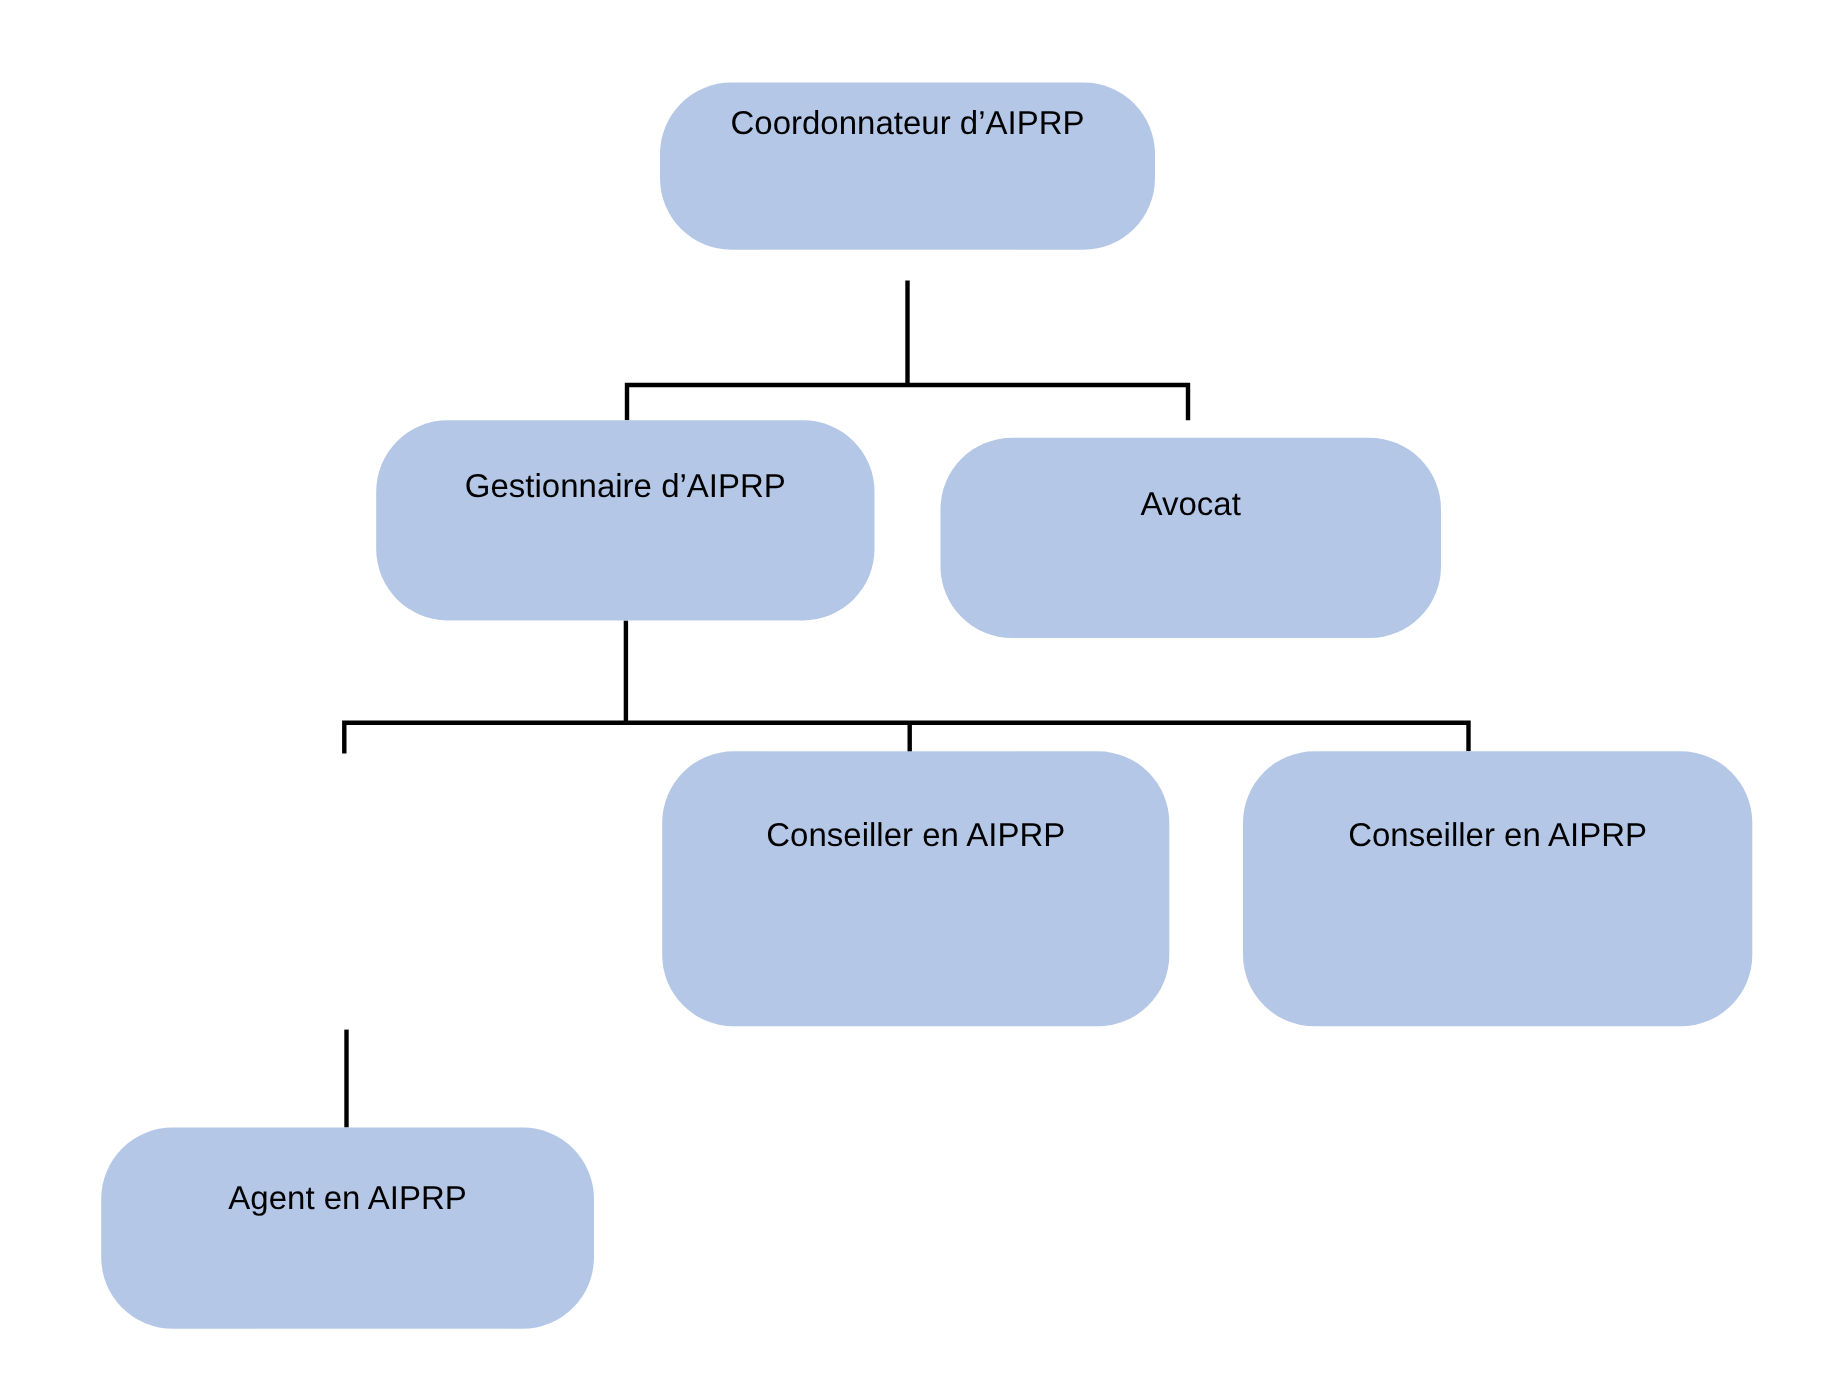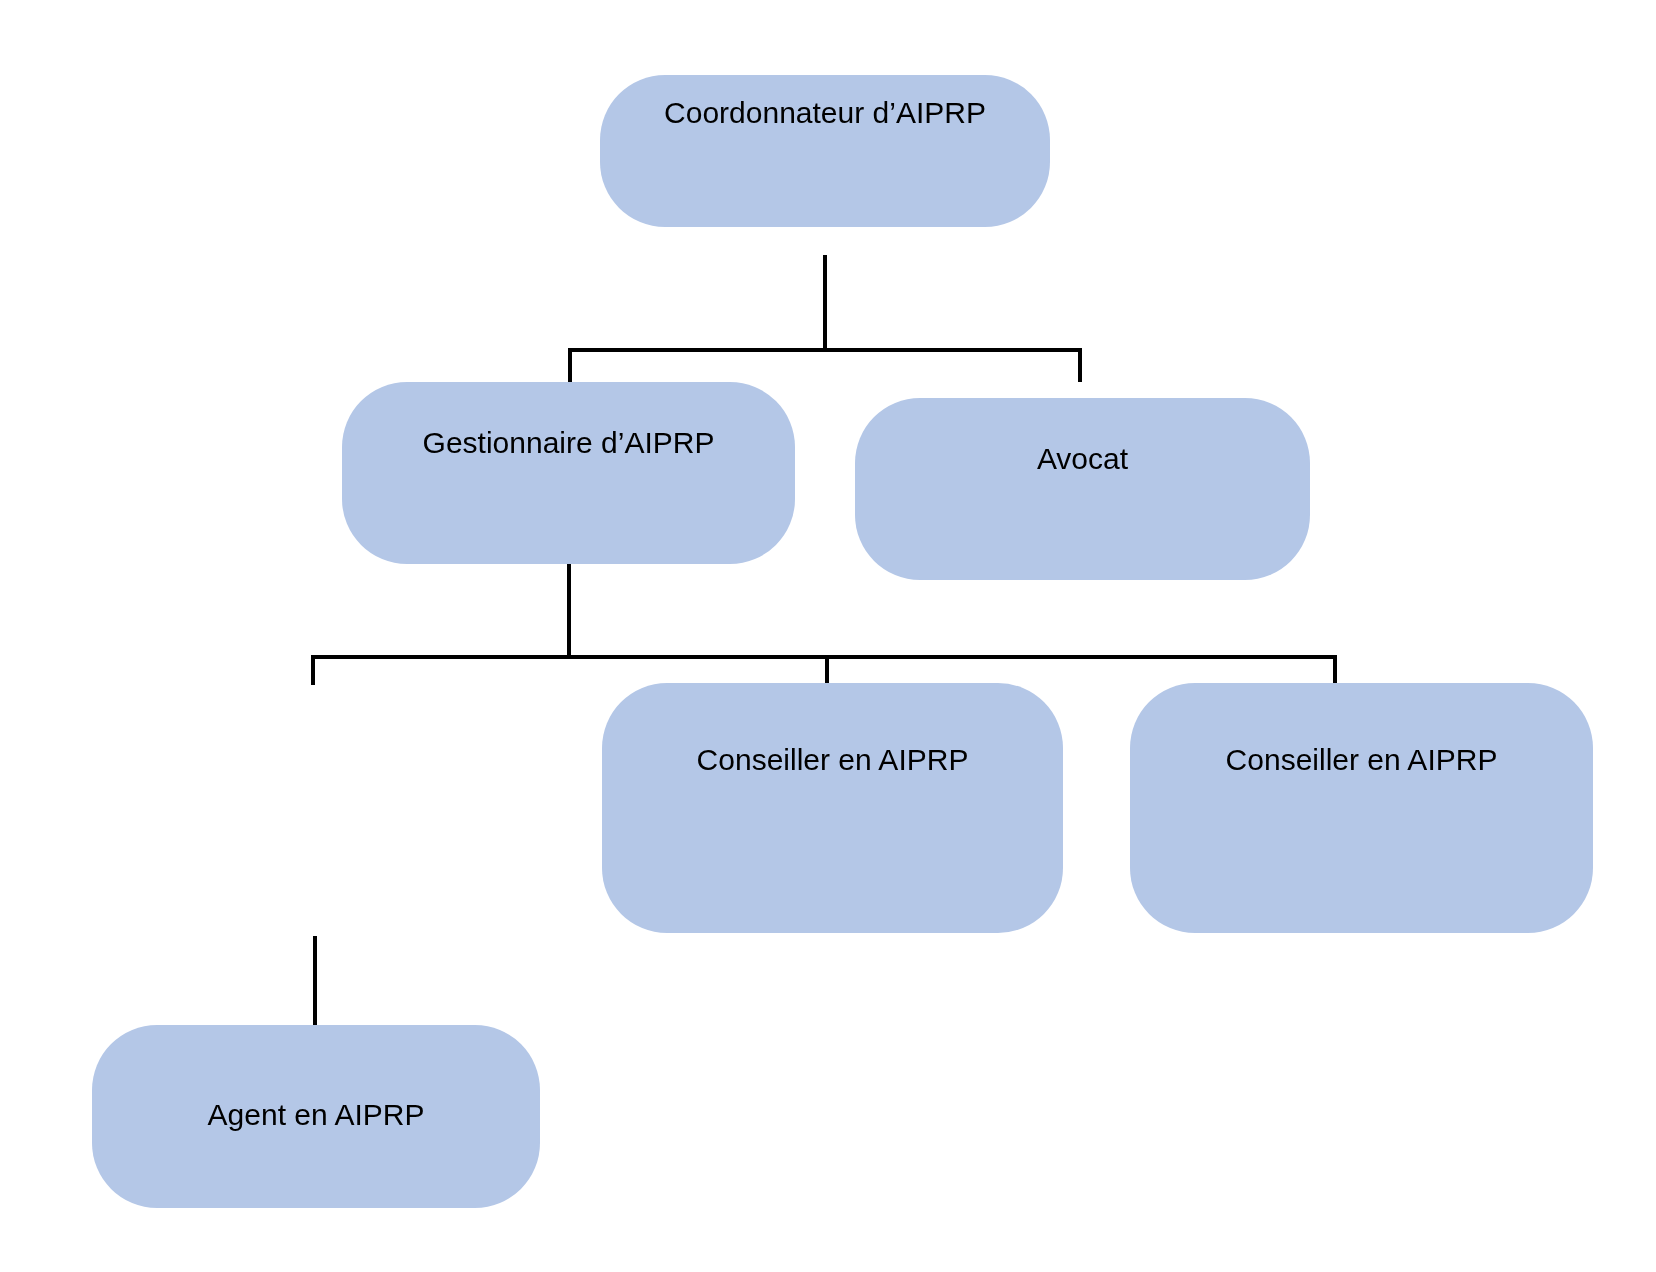--- a/index.html
+++ b/index.html
@@ -46,21 +46,21 @@
     white-space: pre-line;
     padding: 0 30px;
   }
   
   .n-coordonnateur        { left: 600px;  top: 75px;   width: 450px; height: 152px; padding-top: 18px; }
   .n-gestionnaire         { left: 342px;  top: 382px;  width: 453px; height: 182px; padding-top: 41px; }
   .n-avocat               { left: 855px;  top: 382px;  width: 455px; height: 182px; padding-top: 41px; margin-top: 16px; }
   .n-conseiller-principal { left: 90px;   top: 685px;  width: 473px; height: 251px; padding-top: 55px; }
   .n-conseiller-1         { left: 602px;  top: 683px;  width: 461px; height: 250px; padding-top: 57px; }
   .n-conseiller-2         { left: 1130px; top: 683px;  width: 463px; height: 250px; padding-top: 57px; }
-  .n-agent                { left: 92px;   top: 1025px; width: 448px; height: 183px; padding-top: 70px; }
+  .n-agent                { left: 92px;   top: 1025px; width: 448px; height: 183px; padding-top: 45px; }
 </style>
 </head>
 <body>
 
 <div class="canvas">
 
   <svg class="connectors" viewBox="0 0 1656 1272" xmlns="http://www.w3.org/2000/svg">
     <path d="M 825 255 L 825 350 M 570 382 L 570 350 L 1080 350 L 1080 382"></path>
     <path d="M 569 564 L 569 657 M 313 685 L 313 657 L 1335 657 L 1335 683 M 827 657 L 827 684"></path>
     <path d="M 315 936 L 315 1025"></path>

